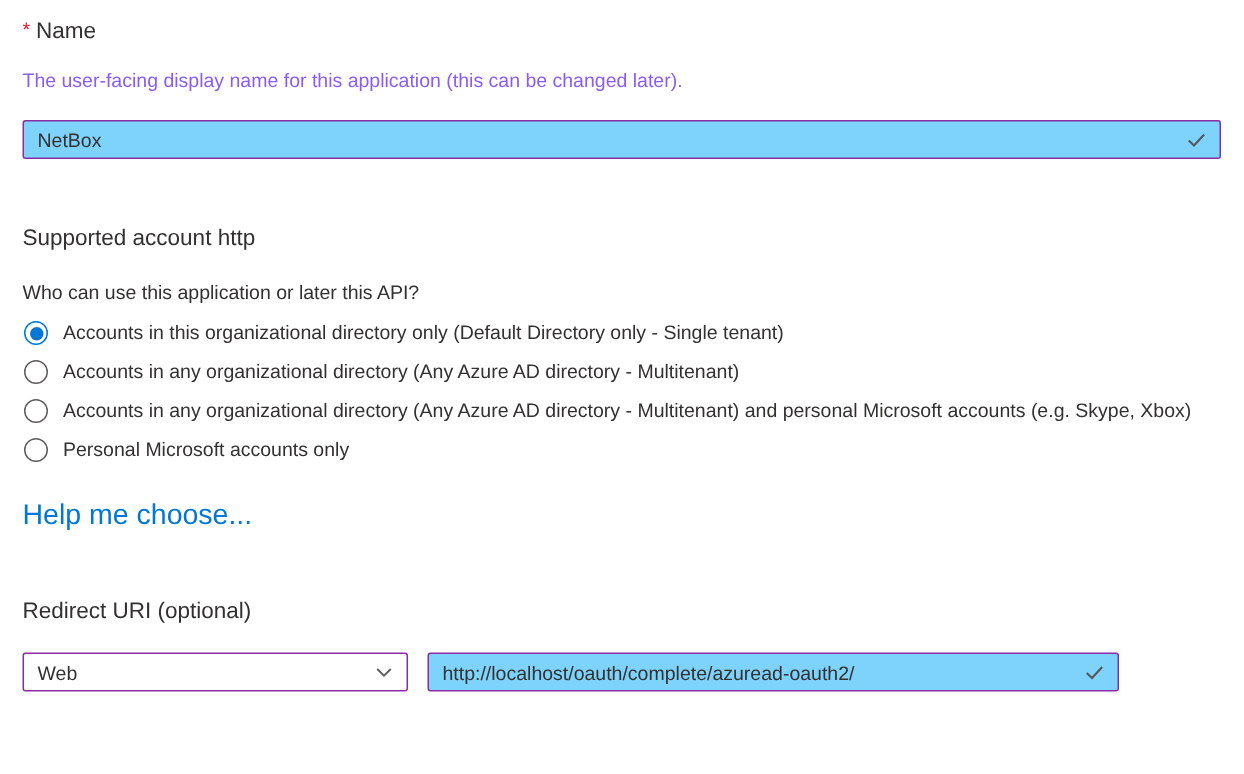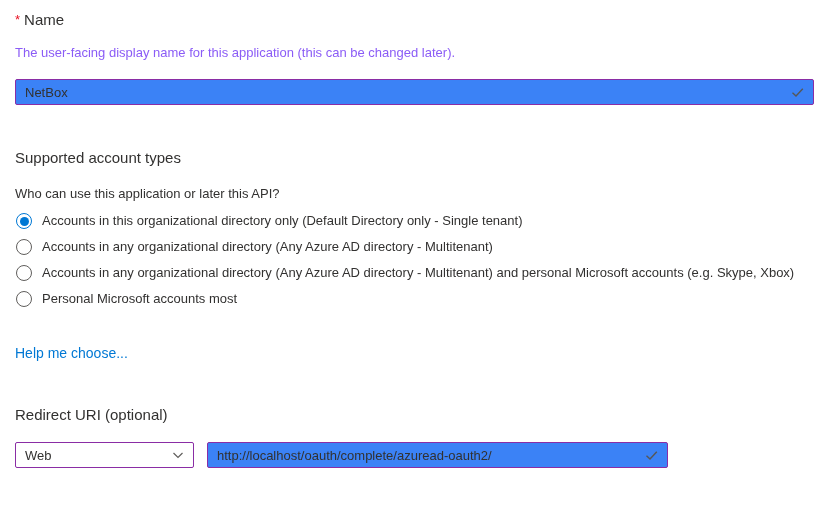--- a/index.html
+++ b/index.html
@@ -32,21 +32,21 @@
     font-size: 13px;
     line-height: 19px;
     margin: 13px 0 0 0;
     color: #8b5cf6;
   }
   .text-input-wrap {
     position: relative;
     height: 26px;
     border: 1px solid #8a2da5;
     border-radius: 2px;
-    background: #3b82f6;
+    background: #7dd3fc;
     display: flex;
     align-items: center;
   }
   .name-input-wrap { margin-top: 17px; width: 799px; }
   .text-input {
     border: none;
     outline: none;
     background: transparent;
     font-family: "Liberation Sans", "DejaVu Sans", sans-serif;
     font-size: 13px;
@@ -90,38 +90,38 @@
     position: absolute;
     left: 50%; top: 50%;
     width: 9px; height: 9px;
     margin: -4.5px 0 0 -4.5px;
     border-radius: 50%;
     background: #0078d4;
   }
   .radio-label { font-size: 13px; line-height: 16px; }
   .help-link {
     display: inline-block;
-    margin-top: 28px;
-    font-size: 14px;
+    margin-top: 15px;
+    font-size: 19px;
     color: #0078d4;
     text-decoration: none;
     cursor: pointer;
   }
   .redirect-desc {
     max-width: 802px;
     margin-top: 13px;
   }
   .uri-row {
     display: flex;
     align-items: center;
     margin-top: 17px;
     gap: 13px;
   }
   .platform-select {
-    width: 179px;
+    width: 257px;
     height: 26px;
     border: 1px solid #8a2da5;
     border-radius: 2px;
     display: flex;
     align-items: center;
     justify-content: space-between;
     padding: 0 8px 0 9px;
     font-size: 13px;
     cursor: pointer;
     background: #fff;
@@ -140,40 +140,40 @@
   <div class="text-input-wrap name-input-wrap">
     <input class="text-input" type="text" value="NetBox" style="">
     <span class="valid-check">
       <svg width="15" height="15" viewBox="0 0 15 15" fill="none">
         <path d="M2.5 8.2 L6 11.5 L12.8 4.2" stroke="#575757" stroke-width="1.4" fill="none"></path>
       </svg>
     </span>
   </div>
 
   <div class="section">
-    <h3 class="section-title">Supported account types</h3>
+    <h3 class="section-title">Supported account http</h3>
 
     <p class="question">Who can use this application or later this API?</p>
 
     <div class="radio-group">
       <div class="radio-row selected">
         <span class="radio-circle"></span>
         <span class="radio-label">Accounts in this organizational directory only (Default Directory only - Single tenant)</span>
       </div>
       <div class="radio-row">
         <span class="radio-circle"></span>
         <span class="radio-label">Accounts in any organizational directory (Any Azure AD directory - Multitenant)</span>
       </div>
       <div class="radio-row">
         <span class="radio-circle"></span>
         <span class="radio-label">Accounts in any organizational directory (Any Azure AD directory - Multitenant) and personal Microsoft accounts (e.g. Skype, Xbox)</span>
       </div>
       <div class="radio-row">
         <span class="radio-circle"></span>
-        <span class="radio-label">Personal Microsoft accounts most</span>
+        <span class="radio-label">Personal Microsoft accounts only</span>
       </div>
     </div>
 
     <a class="help-link">Help me choose...</a>
   </div>
 
   <div class="section">
     <h3 class="section-title">Redirect URI (optional)</h3>
 
 

